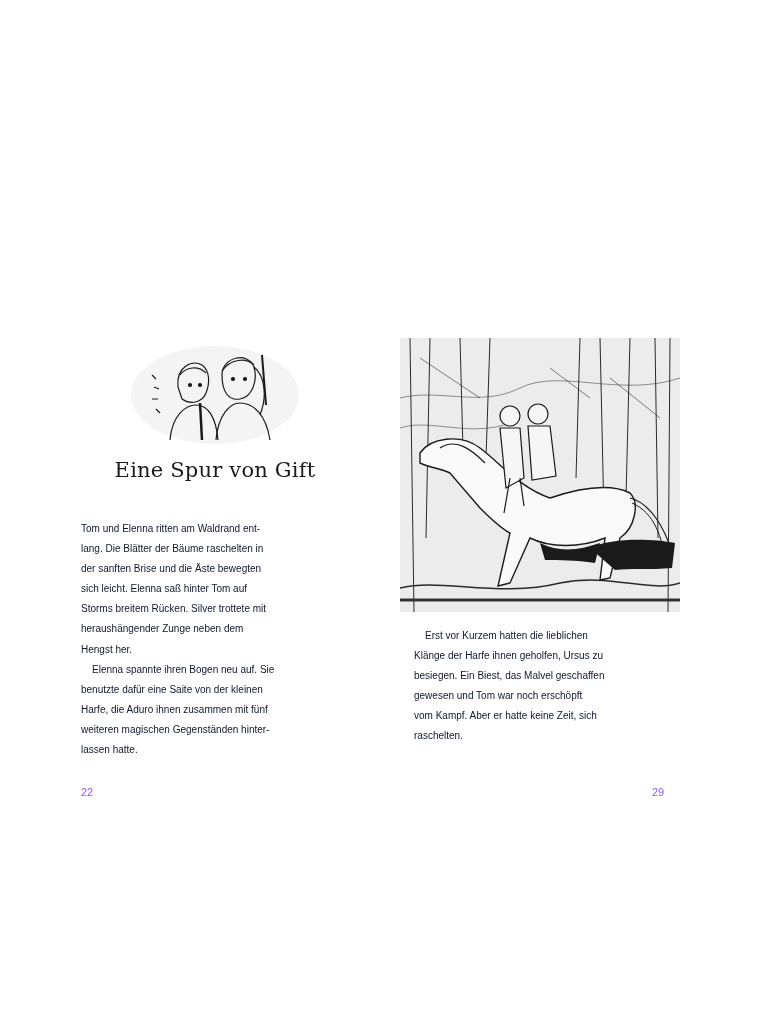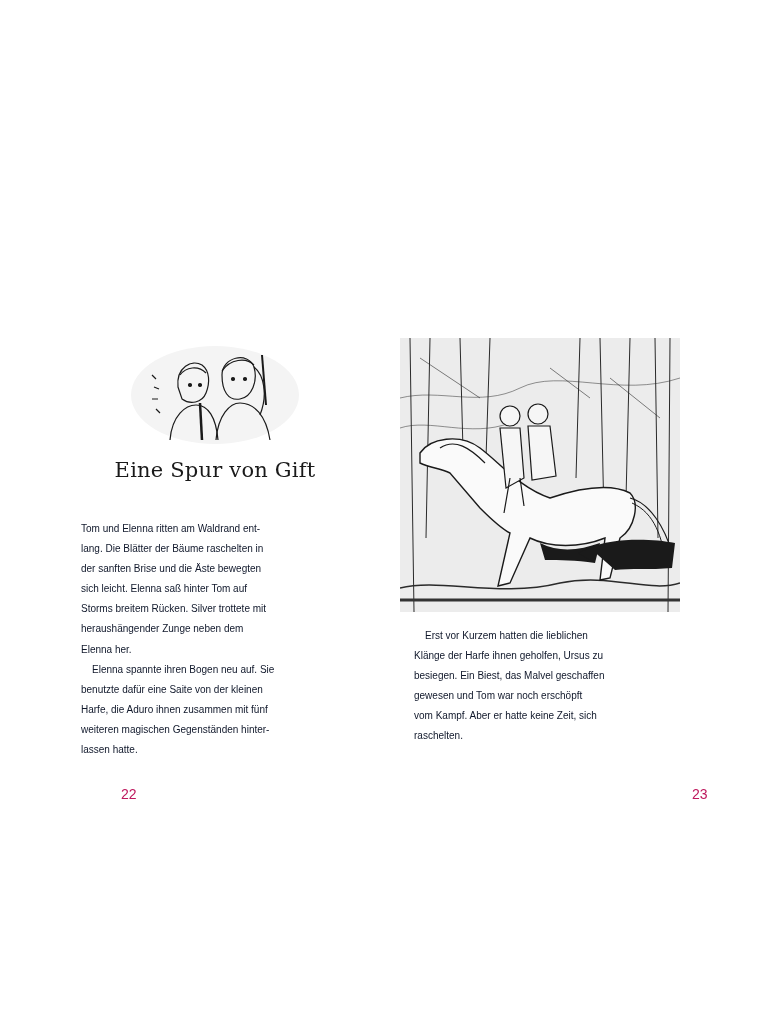--- a/index.html
+++ b/index.html
@@ -8,21 +8,21 @@
     .page-left { left: 0; width: 384px; }
     .page-right { left: 384px; width: 384px; }
     .vignette { position: absolute; left: 130px; top: 345px; width: 170px; height: 100px; }
     .chapter-title { position: absolute; left: 60px; top: 458px; width: 310px; text-align: center; font-family: "DejaVu Serif", serif; font-size: 21px; letter-spacing: 0.2px; color: #1a1a1a; }
     .body-text { position: absolute; font-size: 10px; line-height: 20.1px; color: #0f172a; }
     .body-text p { margin: 0; }
     .body-text .indent { text-indent: 11px; }
     .left-text { left: 81px; top: 519px; width: 285px; }
     .right-text { left: 414px; top: 626px; width: 280px; }
     .line { display: block; white-space: nowrap; }
-    .page-num { position: absolute; font-size: 14px; color: #be185d; margin-left: 40px; }
+    .page-num { position: absolute; font-size: 11px; color: #8b5cf6; }
     .num-left { left: 81px; top: 786px; }
     .num-right { left: 652px; top: 786px; }
     .illustration { position: absolute; left: 400px; top: 338px; width: 280px; height: 274px; }
   </style>
 </head>
 <body>
 
 <div class="page page-left">
   <svg class="vignette" viewBox="0 0 170 100" xmlns="http://www.w3.org/2000/svg">
     <ellipse cx="85" cy="50" rx="84" ry="49" fill="#f4f4f4" stroke="none"></ellipse>
@@ -49,21 +49,21 @@
   <div class="chapter-title">Eine Spur von Gift</div>
 
   <div class="body-text left-text">
     <p>
       <span class="line">Tom und Elenna ritten am Waldrand ent-</span>
       <span class="line">lang. Die Blätter der Bäume raschelten in</span>
       <span class="line">der sanften Brise und die Äste bewegten</span>
       <span class="line">sich leicht. Elenna saß hinter Tom auf</span>
       <span class="line">Storms breitem Rücken. Silver trottete mit</span>
       <span class="line">heraushängender Zunge neben dem</span>
-      <span class="line">Elenna her.</span>
+      <span class="line">Hengst her.</span>
     </p>
     <p class="indent">
       <span class="line">Elenna spannte ihren Bogen neu auf. Sie</span>
       <span class="line" style="text-indent:0">benutzte dafür eine Saite von der kleinen</span>
       <span class="line" style="text-indent:0">Harfe, die Aduro ihnen zusammen mit fünf</span>
       <span class="line" style="text-indent:0">weiteren magischen Gegenständen hinter-</span>
       <span class="line" style="text-indent:0">lassen hatte.</span>
     </p>
   </div>
 
@@ -113,13 +113,13 @@
   <p class="indent">
     <span class="line">Erst vor Kurzem hatten die lieblichen</span>
     <span class="line" style="text-indent:0">Klänge der Harfe ihnen geholfen, Ursus zu</span>
     <span class="line" style="text-indent:0">besiegen. Ein Biest, das Malvel geschaffen</span>
     <span class="line" style="text-indent:0">gewesen und Tom war noch erschöpft</span>
     <span class="line" style="text-indent:0">vom Kampf. Aber er hatte keine Zeit, sich</span>
     <span class="line" style="text-indent:0">raschelten.</span>
   </p>
 </div>
 
-<div class="page-num num-right">23</div>
+<div class="page-num num-right">29</div>
 
 </body></html>

